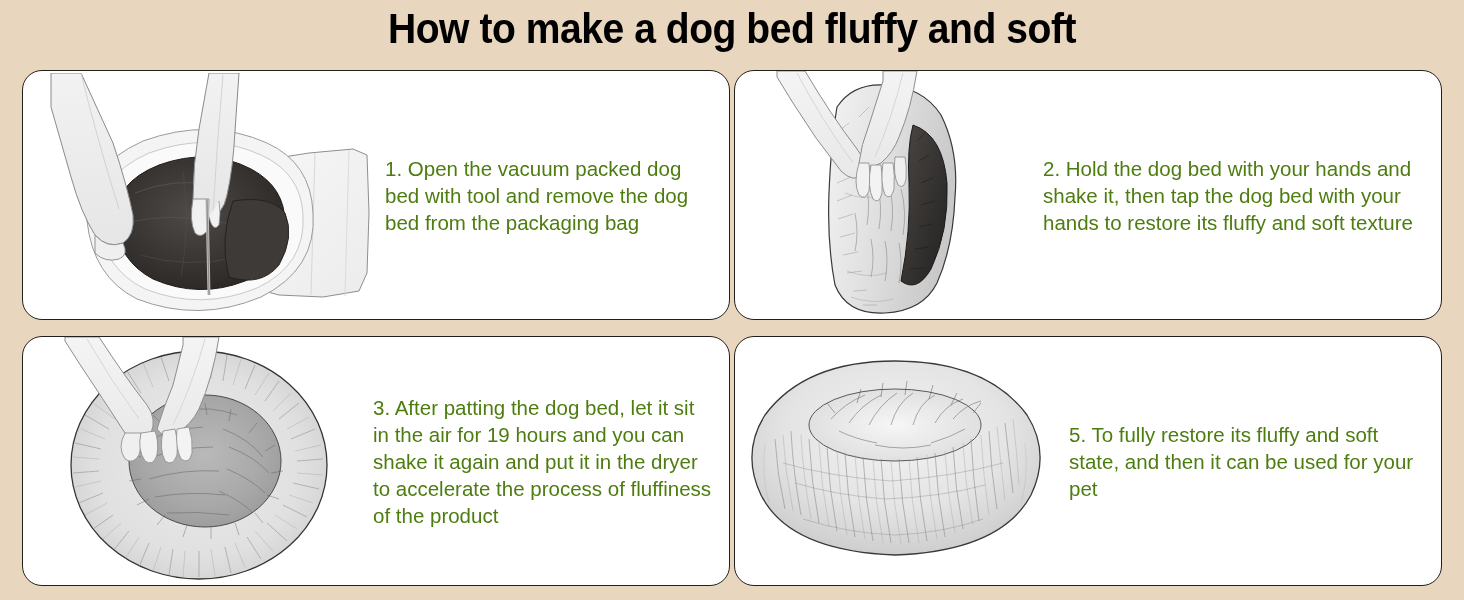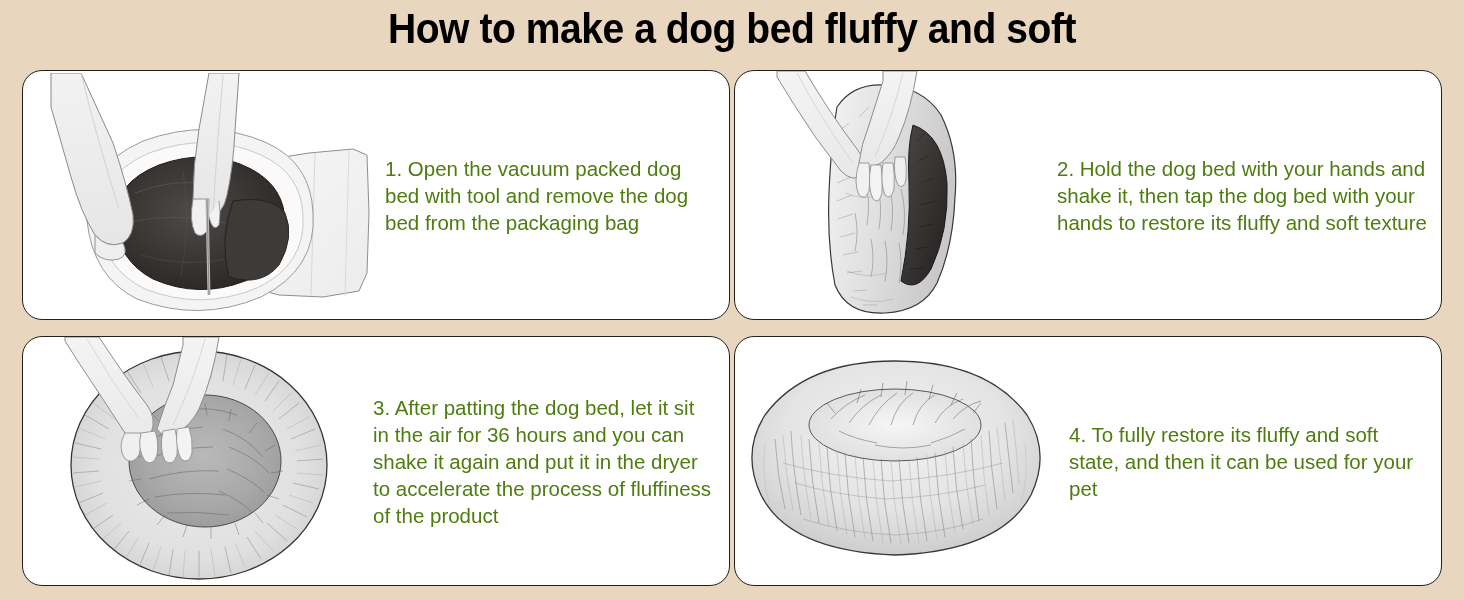--- a/index.html
+++ b/index.html
@@ -77,21 +77,21 @@
   .panel-text {
     flex: 1 1 auto;
     font-family: "Liberation Sans", sans-serif;
     font-size: 20.5px;
     line-height: 27px;
     color: #4d7c0f;
     padding-right: 14px;
     white-space: pre-line;
   }
   .panel-1 .panel-text { padding-left: 12px; }
-  .panel-2 .panel-text { padding-left: 8px; margin-left: 14px; }
+  .panel-2 .panel-text { padding-left: 8px; }
   .panel-3 .panel-text { padding-left: 10px; }
   .panel-4 .panel-text { padding-left: 14px; }
 </style>
 </head>
 <body>
 
 <div class="infographic">
 
   <div class="title">How to make a dog bed fluffy and soft</div>
 
@@ -343,21 +343,21 @@
           <path d="M64 2 Q88 44 116 82" fill="none" stroke="#d4d4d4" stroke-width="0.9"></path>
           <path d="M102 96 Q94 110 102 122 Q110 128 116 118 Q120 106 118 96 Z" fill="#efefef" stroke="#8c8c8c" stroke-width="0.85"></path>
           <path d="M118 96 Q114 112 122 124 Q130 130 134 118 Q136 104 132 94 Z" fill="#f2f2f2" stroke="#8c8c8c" stroke-width="0.85"></path>
 
           <path d="M160 0 L196 0 Q190 40 176 72 Q168 88 154 96 Q140 102 134 92 Q140 72 150 48 L160 8 Z" fill="url(#p3arm)" stroke="#8c8c8c" stroke-width="1"></path>
           <path d="M182 2 Q170 46 150 88" fill="none" stroke="#d4d4d4" stroke-width="0.9"></path>
           <path d="M140 94 Q136 112 142 124 Q150 130 154 118 Q156 104 152 92 Z" fill="#f1f1f1" stroke="#8c8c8c" stroke-width="0.85"></path>
           <path d="M154 92 Q152 110 158 122 Q166 128 169 116 Q170 102 166 90 Z" fill="#f3f3f3" stroke="#8c8c8c" stroke-width="0.85"></path>
         </svg>
       </div>
-      <div class="panel-text">3.  After patting the dog bed, let it sit in the air for 36 hours and you can shake it again and put it in the dryer to accelerate the process of fluffiness of the product</div>
+      <div class="panel-text">3.  After patting the dog bed, let it sit in the air for 19 hours and you can shake it again and put it in the dryer to accelerate the process of fluffiness of the product</div>
     </div>
 
     <div class="panel panel-4">
       <div class="panel-figure fig-4">
         <svg width="320" height="236" viewBox="0 0 320 236" aria-hidden="true">
           <defs>
             <radialGradient id="p4body" cx="50%" cy="38%" r="64%">
               <stop offset="0%" stop-color="#f2f2f2"></stop>
               <stop offset="60%" stop-color="#e4e4e4"></stop>
               <stop offset="100%" stop-color="#cccccc"></stop>
@@ -434,17 +434,17 @@
             <path d="M68 176 Q112 190 160 192"></path>
               <path d="M160 192 Q208 190 248 176"></path>
           </g>
 
           <g stroke="#b6b6b6" stroke-width="0.6" fill="none" opacity="0.7">
             <path d="M30 100 Q26 132 34 160"></path>
             <path d="M290 100 Q294 132 286 160"></path>
           </g>
         </svg>
       </div>
-      <div class="panel-text">4.  To fully restore its fluffy and soft state, and then it can be used for your pet</div>
+      <div class="panel-text">5.  To fully restore its fluffy and soft state, and then it can be used for your pet</div>
     </div>
 
   </div>
 </div>
 
 </body></html>

